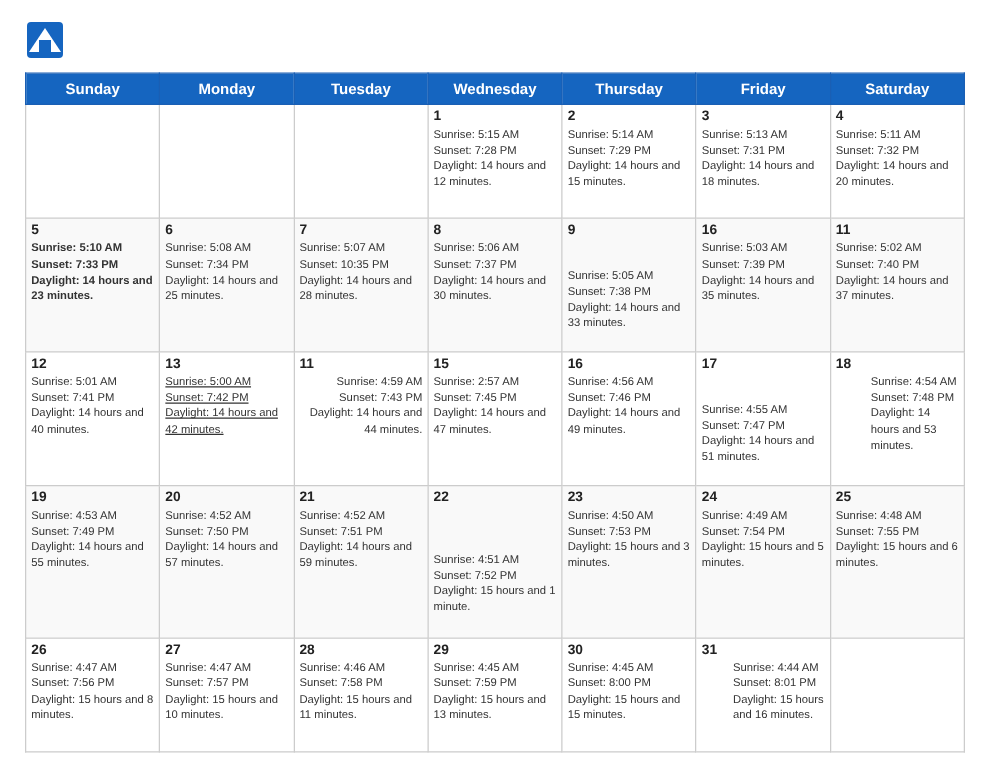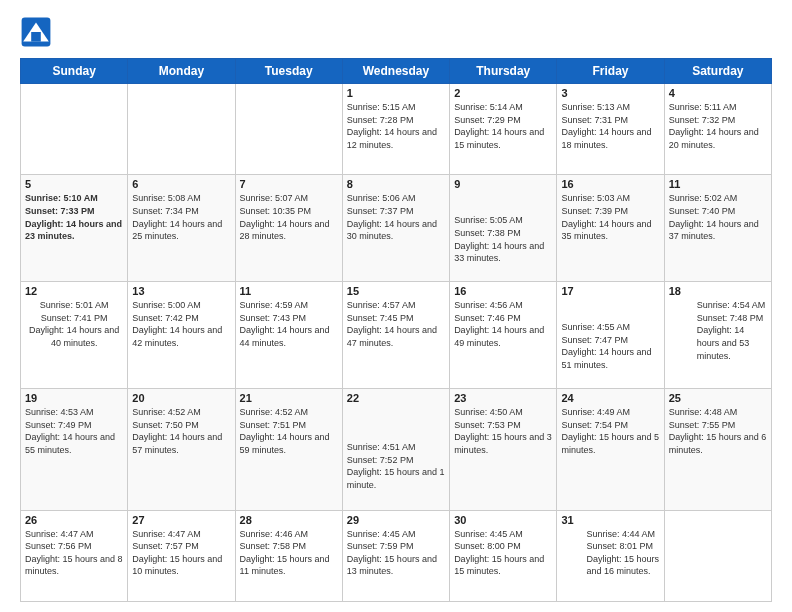--- a/index.html
+++ b/index.html
@@ -202,39 +202,39 @@
           <td>
             <div class="day-number">11</div>
             <div class="day-info" style="white-space: pre-line;">Sunrise: 5:02 AM
 Sunset: 7:40 PM
 Daylight: 14 hours and 37 minutes.</div>
           </td>
         </tr>
         <tr>
           <td>
             <div class="day-number">12</div>
-            <div class="day-info" style="white-space: pre-line; text-align: center;">Sunrise: 5:01 AM
+            <div class="day-info" style="white-space: pre-line;">Sunrise: 5:01 AM
 Sunset: 7:41 PM
 Daylight: 14 hours and 40 minutes.</div>
           </td>
           <td>
             <div class="day-number">13</div>
-            <div class="day-info" style="white-space: pre-line;">Sunrise: 5:00 AM
+            <div class="day-info" style="white-space: pre-line; text-decoration: underline;">Sunrise: 5:00 AM
 Sunset: 7:42 PM
 Daylight: 14 hours and 42 minutes.</div>
           </td>
           <td>
             <div class="day-number">11</div>
-            <div class="day-info" style="white-space: pre-line;">Sunrise: 4:59 AM
+            <div class="day-info" style="white-space: pre-line; text-align: right;">Sunrise: 4:59 AM
 Sunset: 7:43 PM
 Daylight: 14 hours and 44 minutes.</div>
           </td>
           <td>
             <div class="day-number">15</div>
-            <div class="day-info" style="white-space: pre-line;">Sunrise: 4:57 AM
+            <div class="day-info" style="white-space: pre-line;">Sunrise: 2:57 AM
 Sunset: 7:45 PM
 Daylight: 14 hours and 47 minutes.</div>
           </td>
           <td>
             <div class="day-number">16</div>
             <div class="day-info" style="white-space: pre-line;">Sunrise: 4:56 AM
 Sunset: 7:46 PM
 Daylight: 14 hours and 49 minutes.</div>
           </td>
           <td>

